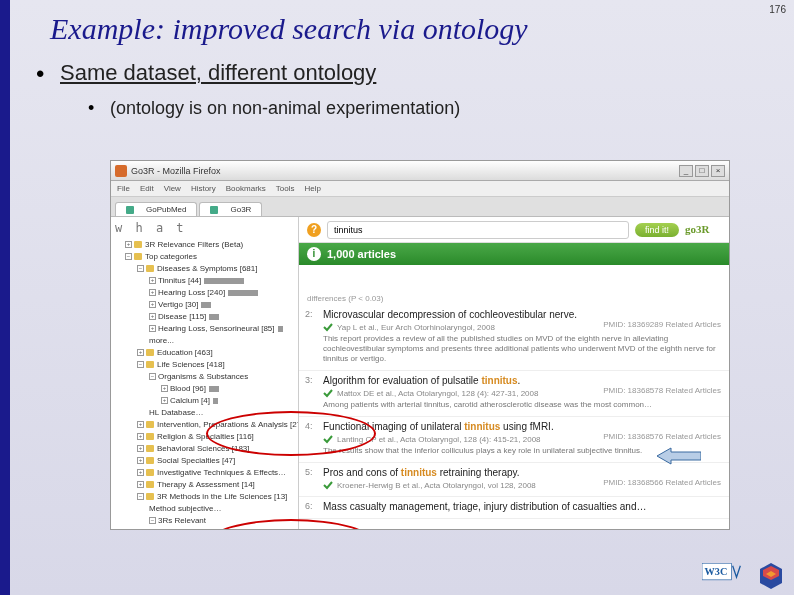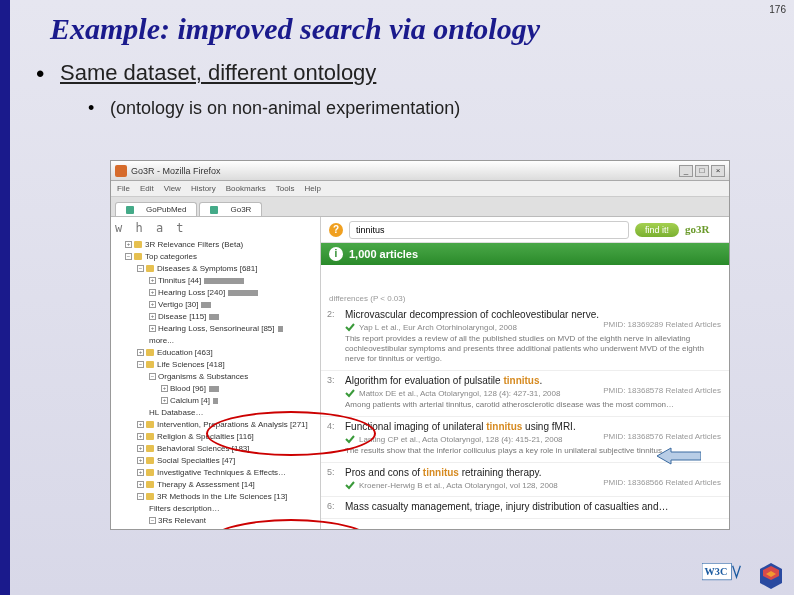--- a/index.html
+++ b/index.html
@@ -14,21 +14,21 @@
   }
   .page-number {
     position: absolute;
     top: 4px;
     right: 8px;
     font-size: 10px;
     color: #333;
   }
   .slide-title {
     font-size: 30px;
-    font-weight: bold;
+    font-weight: normal;
     font-style: italic;
     color: #1a1a8c;
     padding: 12px 20px 8px 40px;
     font-family: Georgia, 'Times New Roman', serif;
   }
   .bullet-1 {
     font-size: 22px;
     color: #222;
     padding: 6px 20px 6px 50px;
     position: relative;
@@ -110,21 +110,21 @@
     align-items: center;
     gap: 12px;
   }
   .tab-icon { width:8px; height:8px; background:#4a8; border-radius:1px; }
   .content {
     display: flex;
     height: calc(100% - 56px);
     background: #fff;
   }
   .sidebar {
-    width: 210px;
+    width: 188px;
     border-right: 1px solid #ccc;
     background: #fff;
     padding: 4px;
     overflow: hidden;
   }
   .what-label { font-size:12px; color:#777; letter-spacing:3px; font-family:monospace; margin-bottom:4px; }
   .tree { font-size: 8px; line-height: 12px; }
   .tree-item { white-space: nowrap; position: relative; }
   .tree-item.d1 { padding-left: 10px; }
   .tree-item.d2 { padding-left: 22px; }
@@ -277,21 +277,21 @@
         <div class="tree-item d4"><span class="exp">+</span><span>Blood [96]</span><span class="bar w10"></span></div>
         <div class="tree-item d4"><span class="exp">+</span><span>Calcium [4]</span><span class="bar w5"></span></div>
         <div class="tree-item d3"><span>HL Database…</span></div>
         <div class="tree-item d2"><span class="exp">+</span><span class="folder-icon"></span><span>Intervention, Preparations &amp; Analysis [271]</span></div>
         <div class="tree-item d2"><span class="exp">+</span><span class="folder-icon"></span><span>Religion &amp; Specialties [116]</span></div>
         <div class="tree-item d2"><span class="exp">+</span><span class="folder-icon"></span><span>Behavioral Sciences [183]</span></div>
         <div class="tree-item d2"><span class="exp">+</span><span class="folder-icon"></span><span>Social Specialties [47]</span></div>
         <div class="tree-item d2"><span class="exp">+</span><span class="folder-icon"></span><span>Investigative Techniques &amp; Effects…</span></div>
         <div class="tree-item d2"><span class="exp">+</span><span class="folder-icon"></span><span>Therapy &amp; Assessment [14]</span></div>
         <div class="tree-item d2"><span class="exp">−</span><span class="folder-icon"></span><span>3R Methods in the Life Sciences [13]</span></div>
-        <div class="tree-item d3"><span>Filters description…</span></div>
+        <div class="tree-item d3"><span>Method subjective…</span></div>
         <div class="tree-item d3"><span class="exp">−</span><span>3Rs Relevant</span></div>
         <div class="tree-item d4"><span>In Vitro Experimental Design [23]</span></div>
 
       </div>
     </div>
     <div class="main">
       <div class="searchbar">
         <span class="q-icon">?</span>
         <input class="search-input" value="tinnitus" style="">
         <button class="findit-btn">find it!</button>

